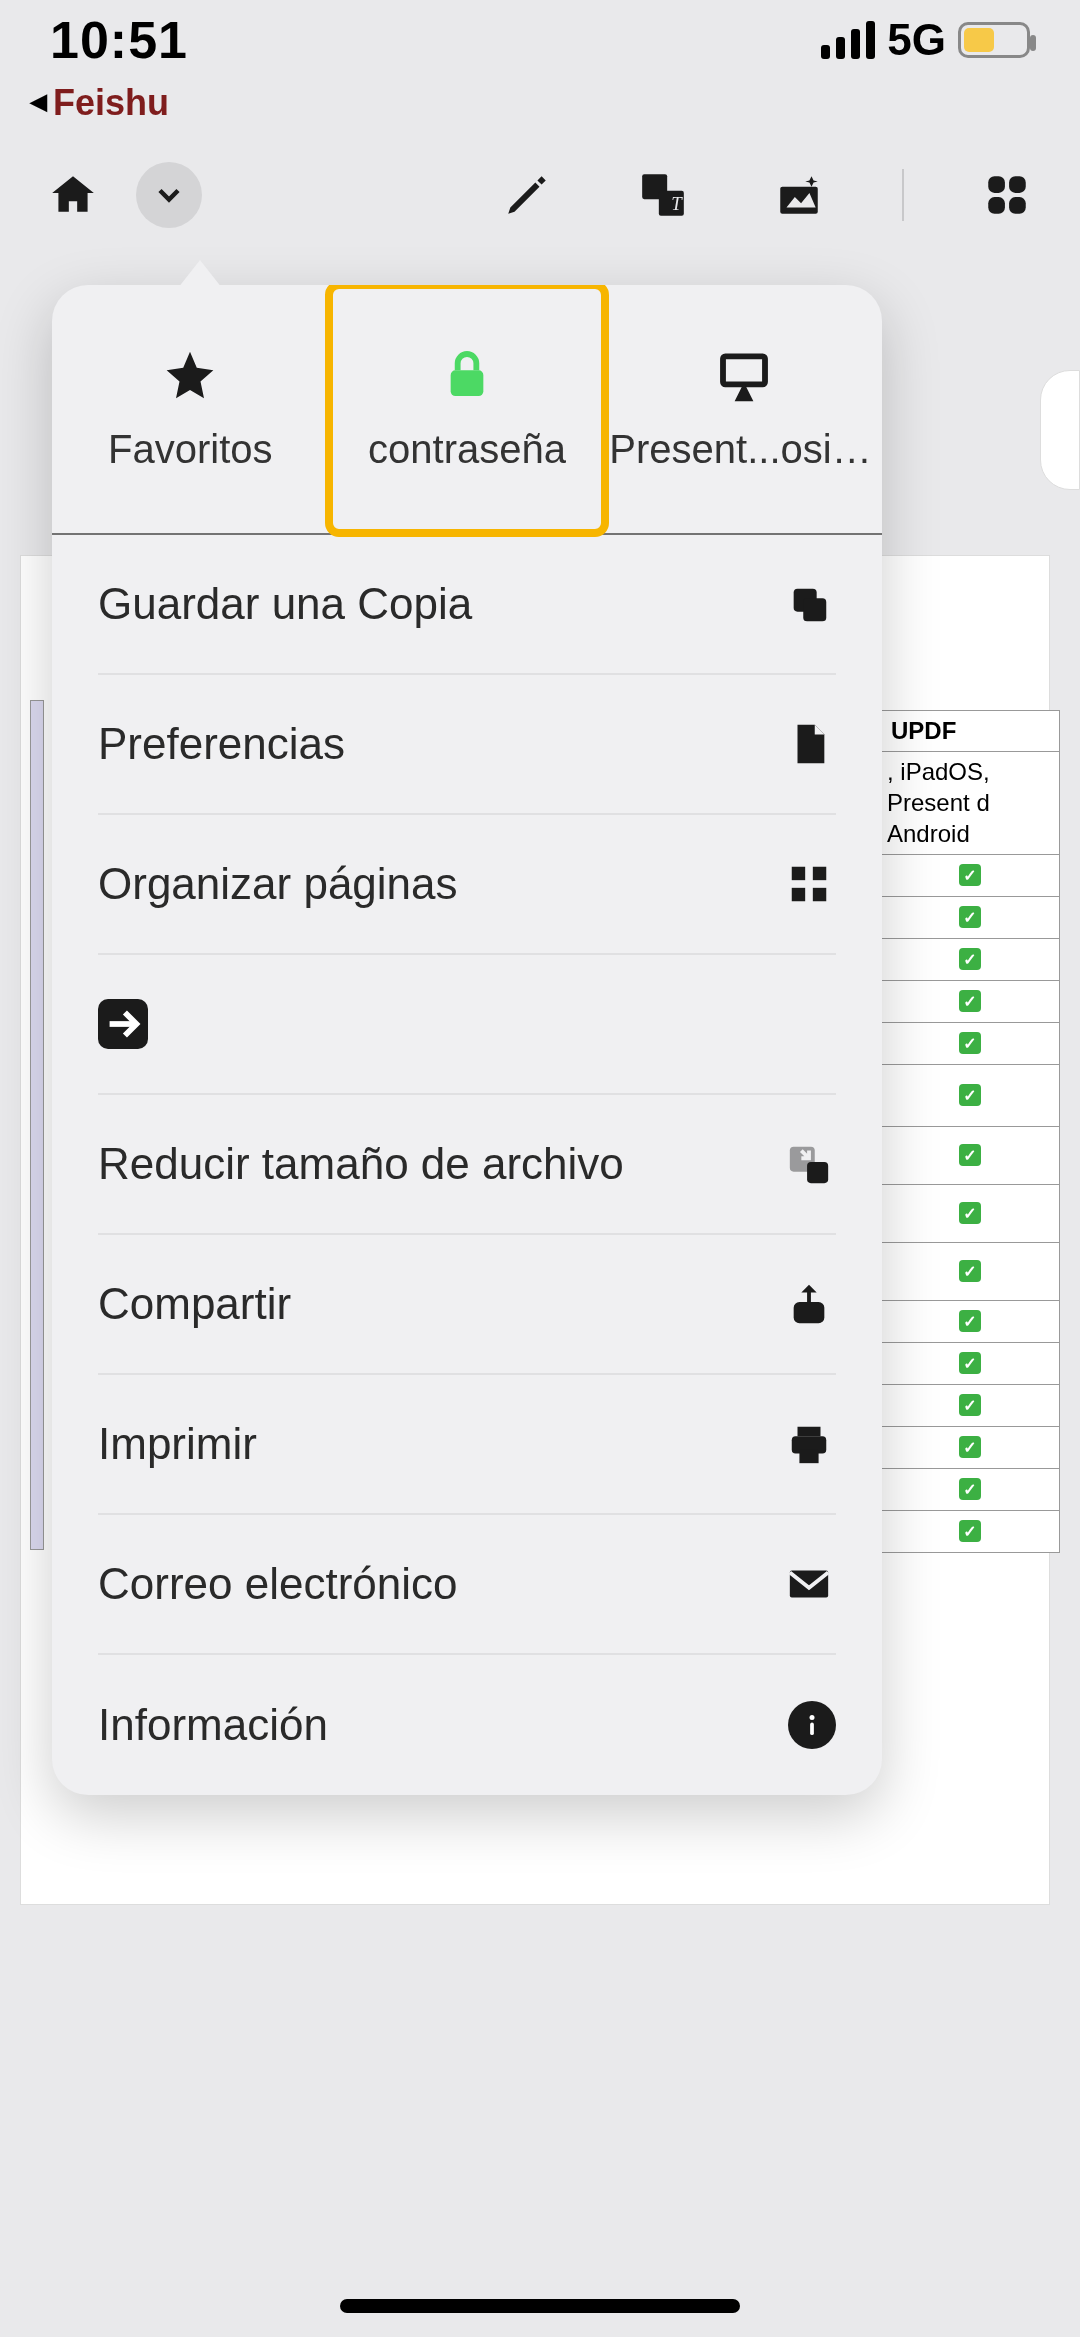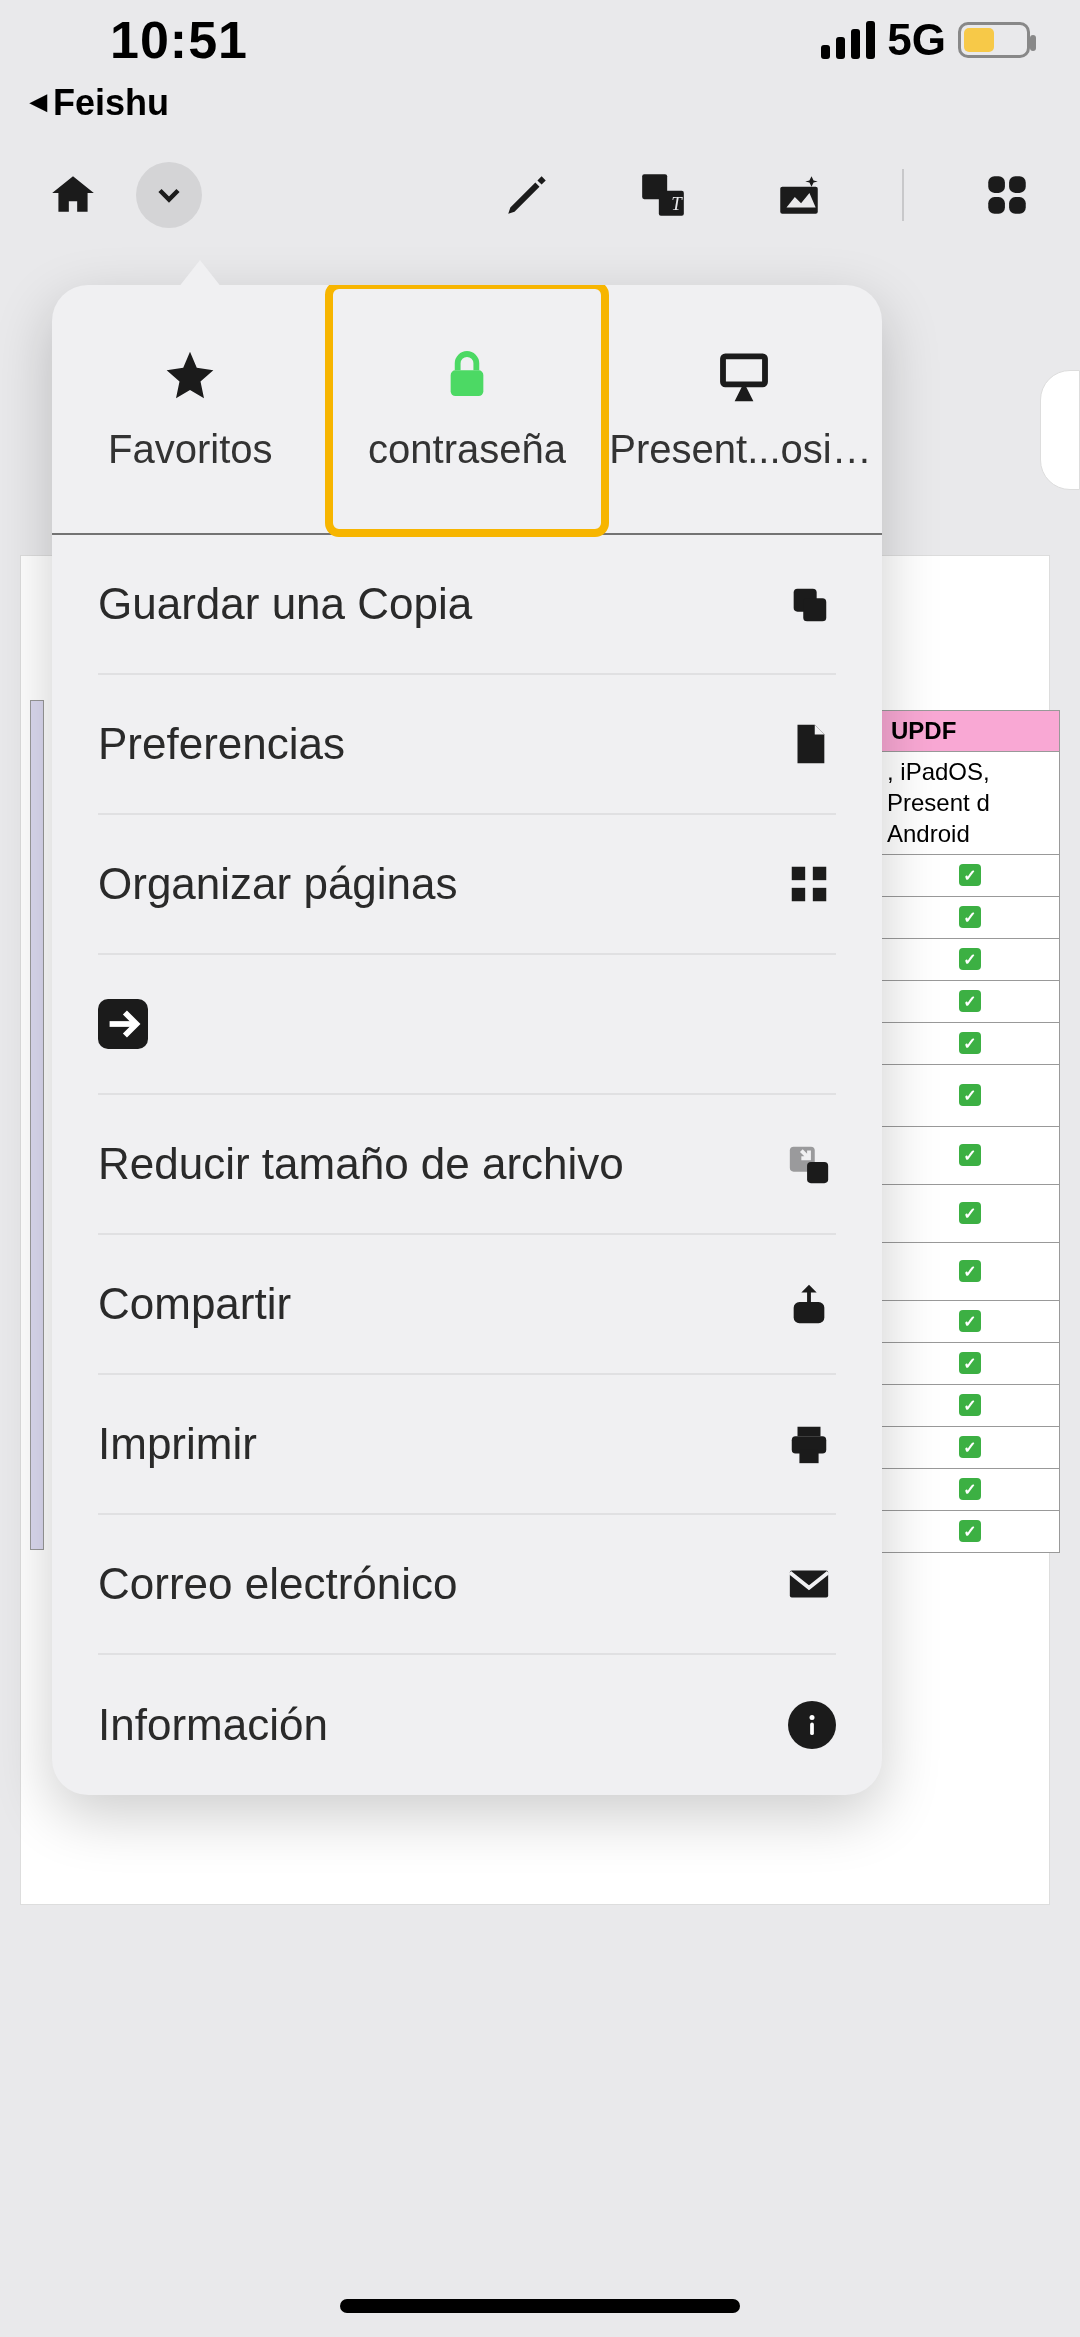--- a/index.html
+++ b/index.html
@@ -1,31 +1,31 @@
 <!DOCTYPE html>
 <html><head>
 <meta charset="utf-8">
 <style>
   * { margin: 0; padding: 0; box-sizing: border-box; }
   html, body { width: 1080px; height: 2337px; font-family: -apple-system, Helvetica, Arial, sans-serif; background:#e9e9eb; overflow:hidden; }
   
   .statusbar { position: relative; height: 80px; padding: 0 50px; display:flex; align-items:center; justify-content:space-between; font-weight:700; color:#000; }
-  .statusbar .time { font-size:52px; letter-spacing:1px; margin-left:60px;}
+  .statusbar .time { font-size:52px; letter-spacing:1px; }
   .statusbar .right { display:flex; align-items:center; gap:12px; }
   .signalbars { display:flex; align-items:flex-end; gap:6px; }
   .signalbars span { width:9px; background:#000; border-radius:3px; display:block;}
   .signalbars span:nth-child(1){height:14px;}
   .signalbars span:nth-child(2){height:22px;}
   .signalbars span:nth-child(3){height:30px;}
   .signalbars span:nth-child(4){height:38px;}
   .network { font-size:44px; font-weight:600;}
   .battery { width:72px; height:36px; border:3px solid #888; border-radius:10px; position:relative; display:flex; align-items:center; }
   .battery::after { content:""; position:absolute; right:-9px; top:10px; width:6px; height:16px; background:#888; border-radius:3px;}
   .battery .fill { width:46%; height:24px; background:#f7c948; border-radius:5px; margin-left:3px;}
-  .backapp { position:absolute; left:30px; top:82px; font-size:36px; font-weight:600; color:#000000; display:flex; align-items:center; gap:6px;}
+  .backapp { position:absolute; left:30px; top:82px; font-size:36px; font-weight:600; color:#7f1d1d; display:flex; align-items:center; gap:6px;}
   .backapp::before { content:"◀"; font-size:22px; color:#000; position:relative; top:-1px;}
   
   .toolbar { margin-top:60px; height:110px; display:flex; align-items:center; padding:0 40px; justify-content:space-between;}
   .toolbar-left { display:flex; align-items:center; gap:30px;}
   .toolbar-right { display:flex; align-items:center; gap:70px;}
   .icon-btn { width:66px; height:66px; display:flex; align-items:center; justify-content:center; color:#1b1b1b;}
   .icon-btn svg { width:50px; height:50px; }
   .round { width:66px; height:66px; background:#d4d4d6; border-radius:50%; display:flex; align-items:center; justify-content:center; position:relative;}
   .round svg{ width:36px; height:36px;}
   .divider { width:2px; height:52px; background:#c8c8ca;}
@@ -44,21 +44,21 @@
   .menu-item:last-child { border-bottom:none;}
   .menu-item .mi-icon { width:54px; height:54px; display:flex; align-items:center; justify-content:center; color:#1b1b1b;}
   .menu-item .mi-icon svg { width:46px; height:46px; }
   .menu-item .mi-icon.boxed { background:#1b1b1b; color:#fff; border-radius:10px; width:50px; height:50px;}
   .menu-item .mi-icon.circle { background:#1b1b1b; color:#fff; border-radius:50%; width:48px; height:48px;}
   .menu-item .mi-icon.circle svg{width:30px;height:30px;}
   
   .doc-bg { position:absolute; left:20px; top:555px; width:1030px; height:1350px; background:#fff; border:1px solid #ddd; z-index:1;}
   .doc-col { position:absolute; left:30px; top:700px; width:14px; height:850px; background:#dcdaf0; border:1px solid #999; z-index:2;}
   .doc-right { position:absolute; left:880px; top:710px; width:180px; z-index:2; font-size:24px;}
-  .doc-header-cell { background:#f9a8d4; font-weight:700; padding:6px 10px; border:1px solid #999;}
+  .doc-header-cell { background:#ffffff; font-weight:700; padding:6px 10px; border:1px solid #999;}
   .doc-text-cell { background:#fff; padding:4px 6px; border:1px solid #999; border-top:none; line-height:1.3;}
   .checkrow { height:42px; border:1px solid #999; border-top:none; background:#fff; display:flex; align-items:center; justify-content:center;}
   .smallcheck { width:22px; height:22px; background:#3cb043; border-radius:4px; display:flex; align-items:center; justify-content:center;}
   .smallcheck::after { content:"✓"; color:#fff; font-size:16px; font-weight:bold;}
   
   .side-tab { position:absolute; right:0; top:370px; width:40px; height:120px; background:#fff; border-radius:30px 0 0 30px; border:1px solid #ddd; z-index:5;}
   
   .homebar { position:absolute; bottom:24px; left:50%; transform:translateX(-50%); width:400px; height:14px; background:#000; border-radius:10px;}
 </style>
 </head>

